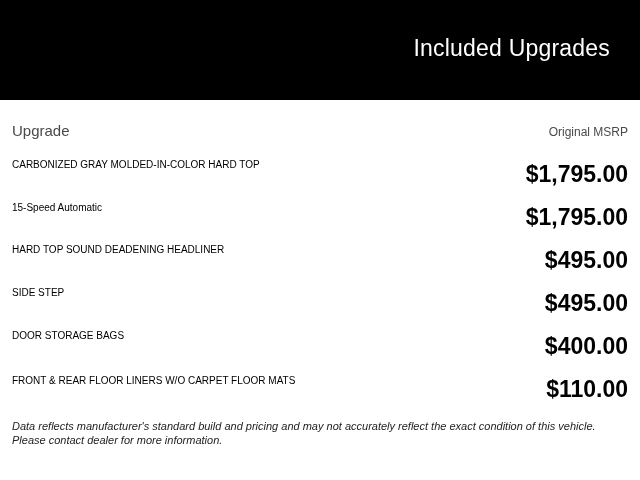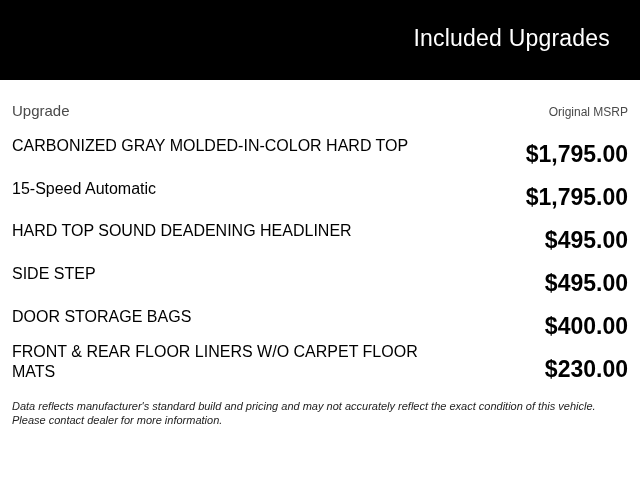--- a/index.html
+++ b/index.html
@@ -17,21 +17,21 @@
     position: relative;
     width: 640px;
     height: 480px;
     background: #ffffff;
     box-sizing: border-box;
   }
   
   .header {
     position: relative;
     width: 640px;
-    height: 80px;
+    height: 100px;
     background: #000000;
     display: flex;
     align-items: center;
     justify-content: flex-end;
     box-sizing: border-box;
     padding-right: 30px;
   }
   .header-title {
     color: #ffffff;
     font-size: 23px;
@@ -68,21 +68,21 @@
     display: block;
   }
   .row {
     display: flex;
     align-items: center;
     justify-content: space-between;
     height: 43px;
     box-sizing: border-box;
   }
   .row .name {
-    font-size: 16px;
+    font-size: 10px;
     color: #000000;
     font-weight: 400;
     line-height: 1.25;
     max-width: 420px;
     align-self: center;
   }
   .row .price {
     font-size: 23px;
     color: #000000;
     font-weight: bold;
@@ -147,21 +147,21 @@
         <div class="price">$495.00</div>
       </div>
 
       <div class="row r5">
         <div class="name">DOOR STORAGE BAGS</div>
         <div class="price">$400.00</div>
       </div>
 
       <div class="row r6">
         <div class="name">FRONT &amp; REAR FLOOR LINERS W/O CARPET FLOOR MATS</div>
-        <div class="price">$230.00</div>
+        <div class="price">$110.00</div>
       </div>
 
     </div>
 
     <div class="disclaimer">Data reflects manufacturer's standard build and pricing and may not accurately reflect the exact condition of this vehicle. Please contact dealer for more information.</div>
 
   </div>
 </div>
 
 </body></html>

